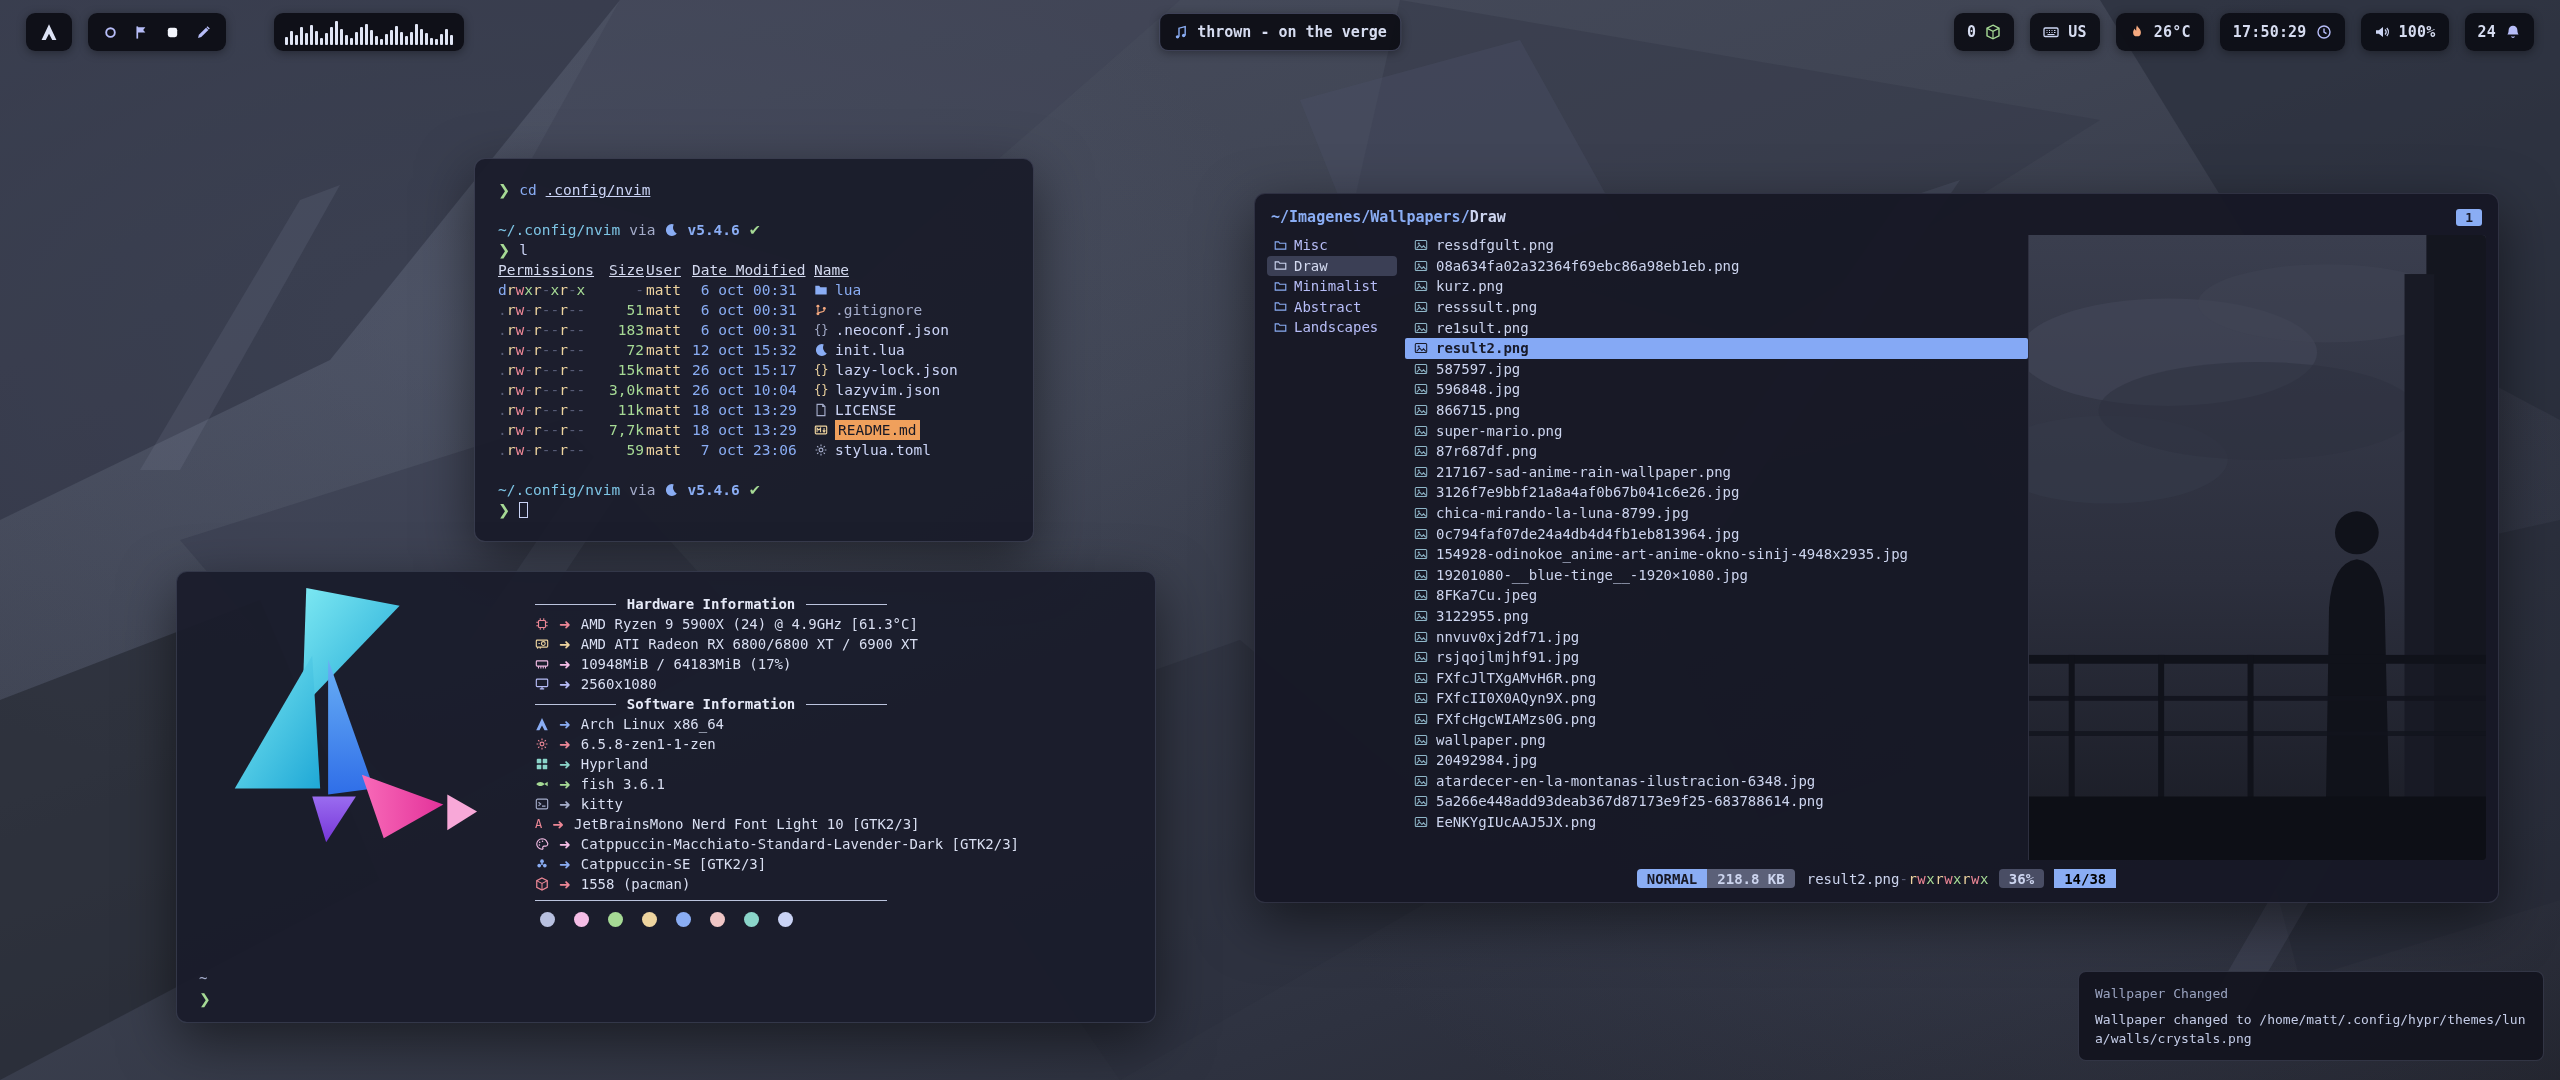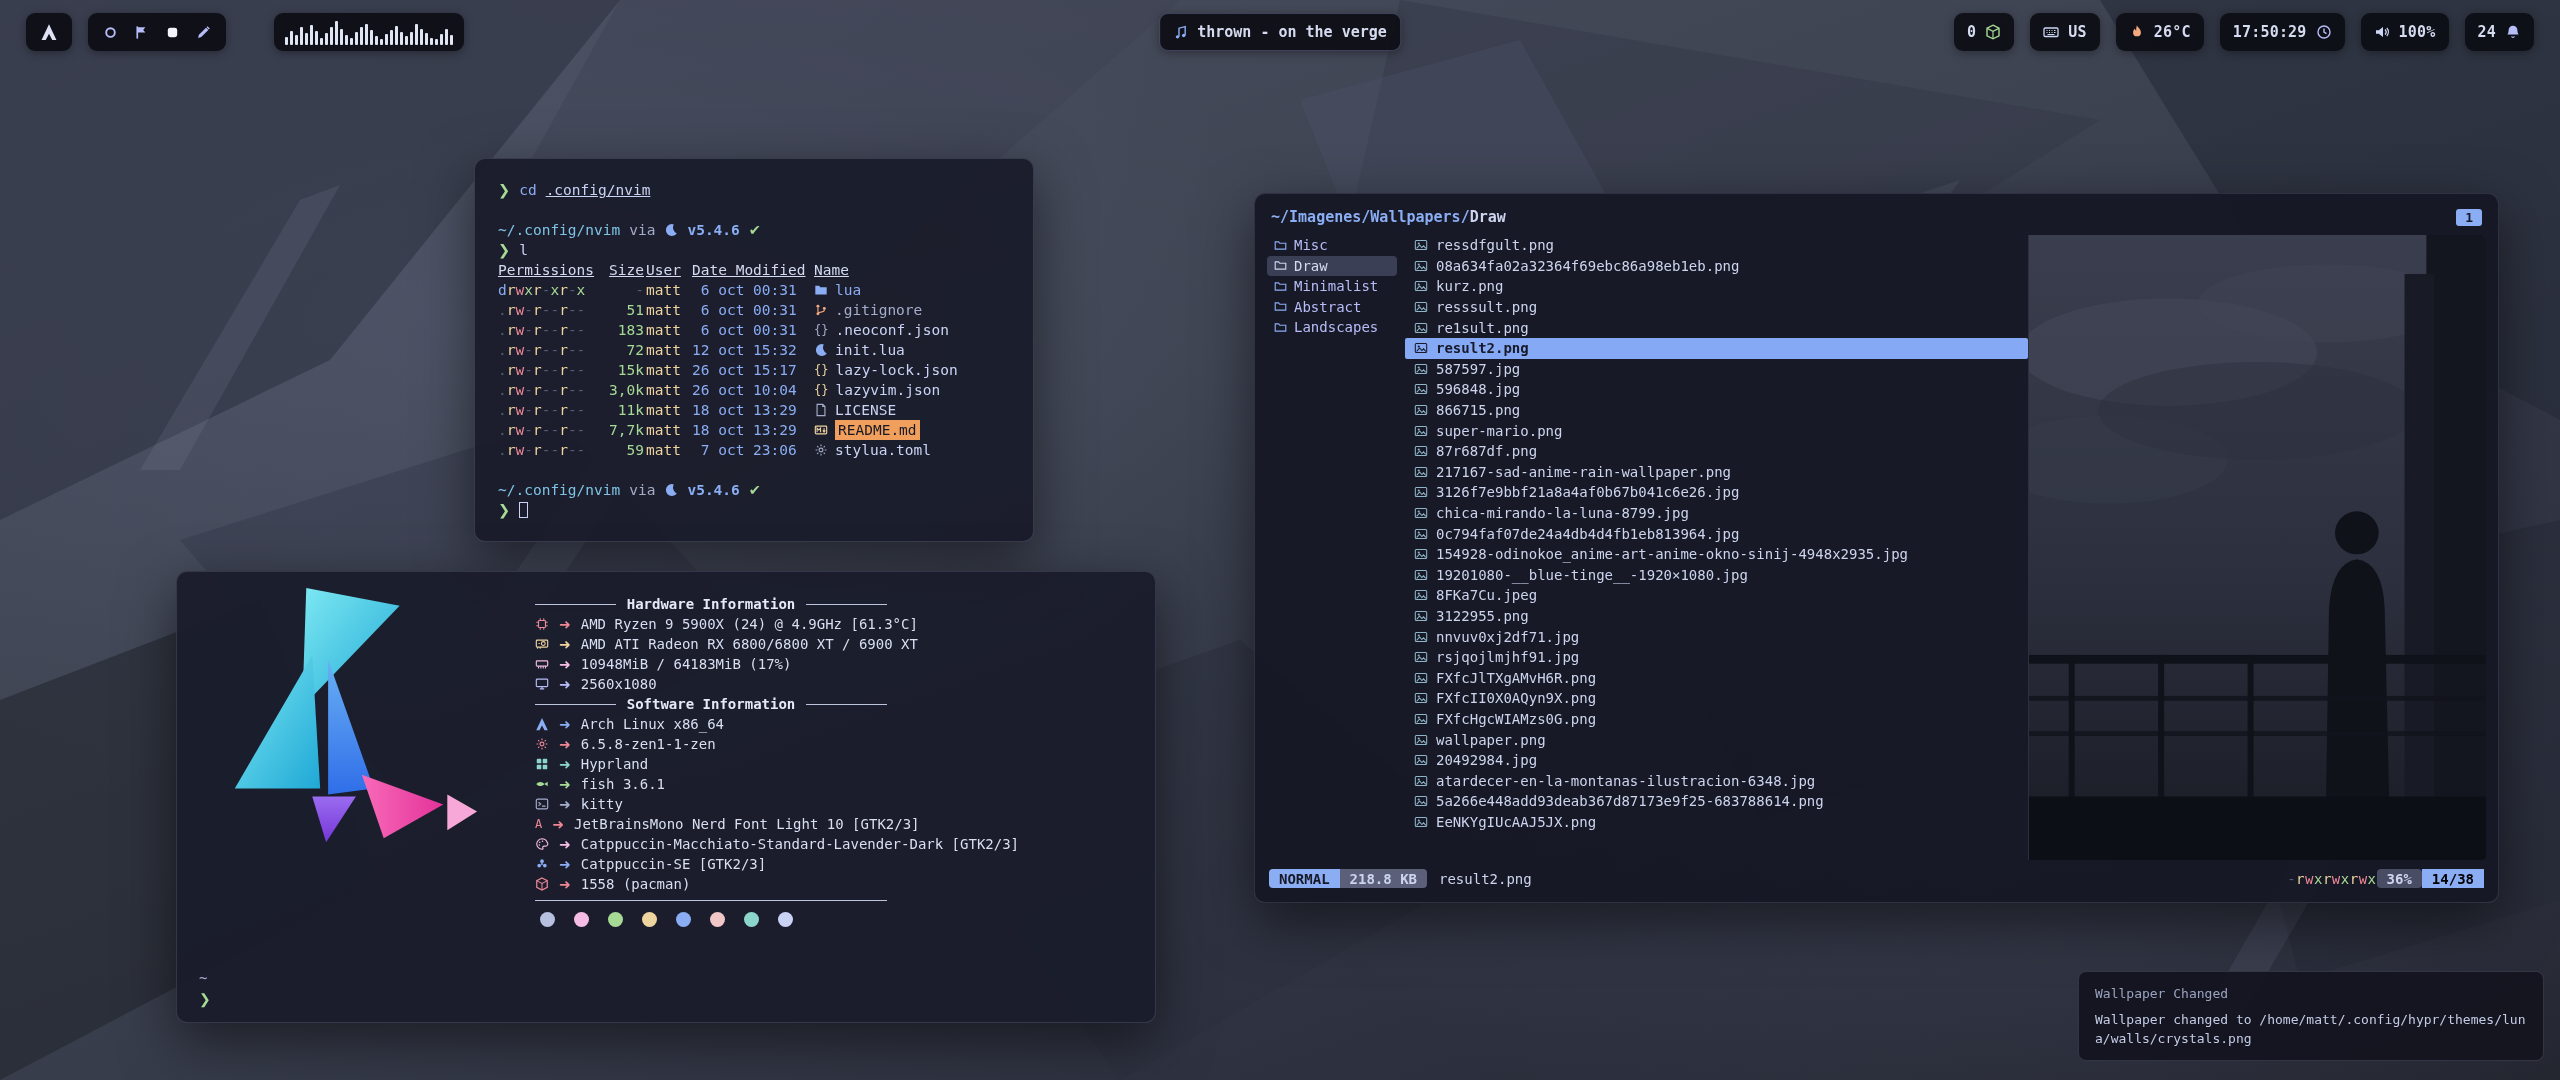--- a/index.html
+++ b/index.html
@@ -85,27 +85,27 @@
   .fm-tab{background:#8aadf4;color:#181926;font-weight:bold;font-size:13px;padding:1px 9px;border-radius:3px;cursor:pointer}
   .fm-body{flex:1;display:flex;min-height:0;margin-top:5px}
   .fm-folders{width:130px;flex:none}
   .fm-folders .row{display:flex;gap:7px;align-items:center;height:20.5px;padding:0 7px;color:#b7bdf8;border-radius:4px;cursor:pointer;white-space:nowrap;overflow:hidden}
   .fm-folders .row.sel{background:#3b3f55;color:#d4daf0}
   .fm-files{flex:1;min-width:0;padding-left:8px}
   .fm-files .row{display:flex;gap:8px;align-items:center;height:20.6px;padding:0 9px;color:#ccd4ee;white-space:nowrap;overflow:hidden;border-radius:2px;cursor:pointer}
   .fm-files .row.sel{background:#85a9f5;color:#181a29;font-weight:600}
   .fm-preview{width:458px;flex:none;border-left:1px solid rgba(110,115,141,.25);overflow:hidden;border-radius:0 4px 4px 0}
   .fm-preview svg{width:100%;height:100%;display:block}
-  .fm-status{height:27px;display:flex;align-items:center;justify-content:space-between;margin-top:5px;padding:0 2px}
+  .fm-status{height:27px;display:flex;align-items:center;justify-content:center;margin-top:5px;padding:0 2px}
   .fm-left,.fm-right{display:flex;align-items:center}
   .badge{padding:1.5px 10px;font-weight:bold}
   .b-mode{background:#8aadf4;color:#181926;border-radius:4px 0 0 4px}
   .b-size{background:#5b6078;color:#ccd4ee;border-radius:0 4px 4px 0}
   .fname{margin-left:12px;color:#ccd4ee}
-  .fm-right{}
+  .fm-right{gap:10px}
   .b-pct{background:#494d64;color:#ccd4ee;border-radius:4px}
   .b-pos{background:#8aadf4;color:#000000;border-radius:0}
   .perms{letter-spacing:.5px}
 
   
   .notification{position:absolute;left:2078px;top:971px;width:466px;background:rgba(19,20,31,.95);border:1px solid rgba(110,115,141,.35);border-radius:8px;padding:12px 16px;font-size:13px;line-height:19px;z-index:7;cursor:pointer}
   .notif-title{color:#9aa3c0;margin-bottom:7px}
   .notif-body{color:#c3cbe6;word-break:break-all}
 </style>
 </head>

